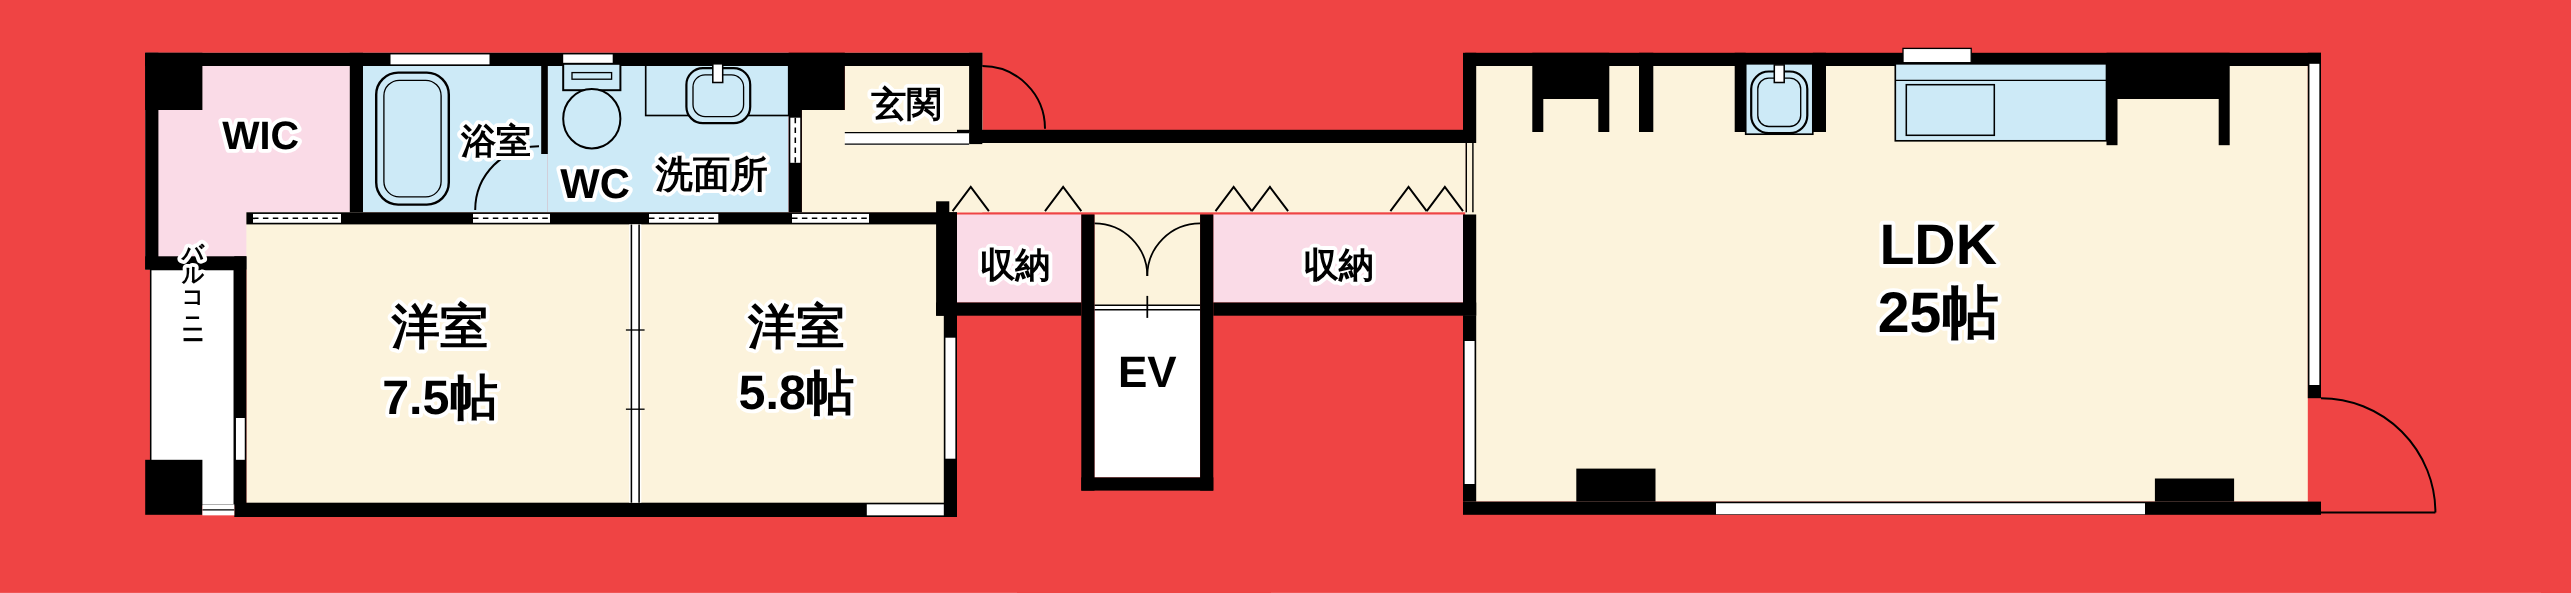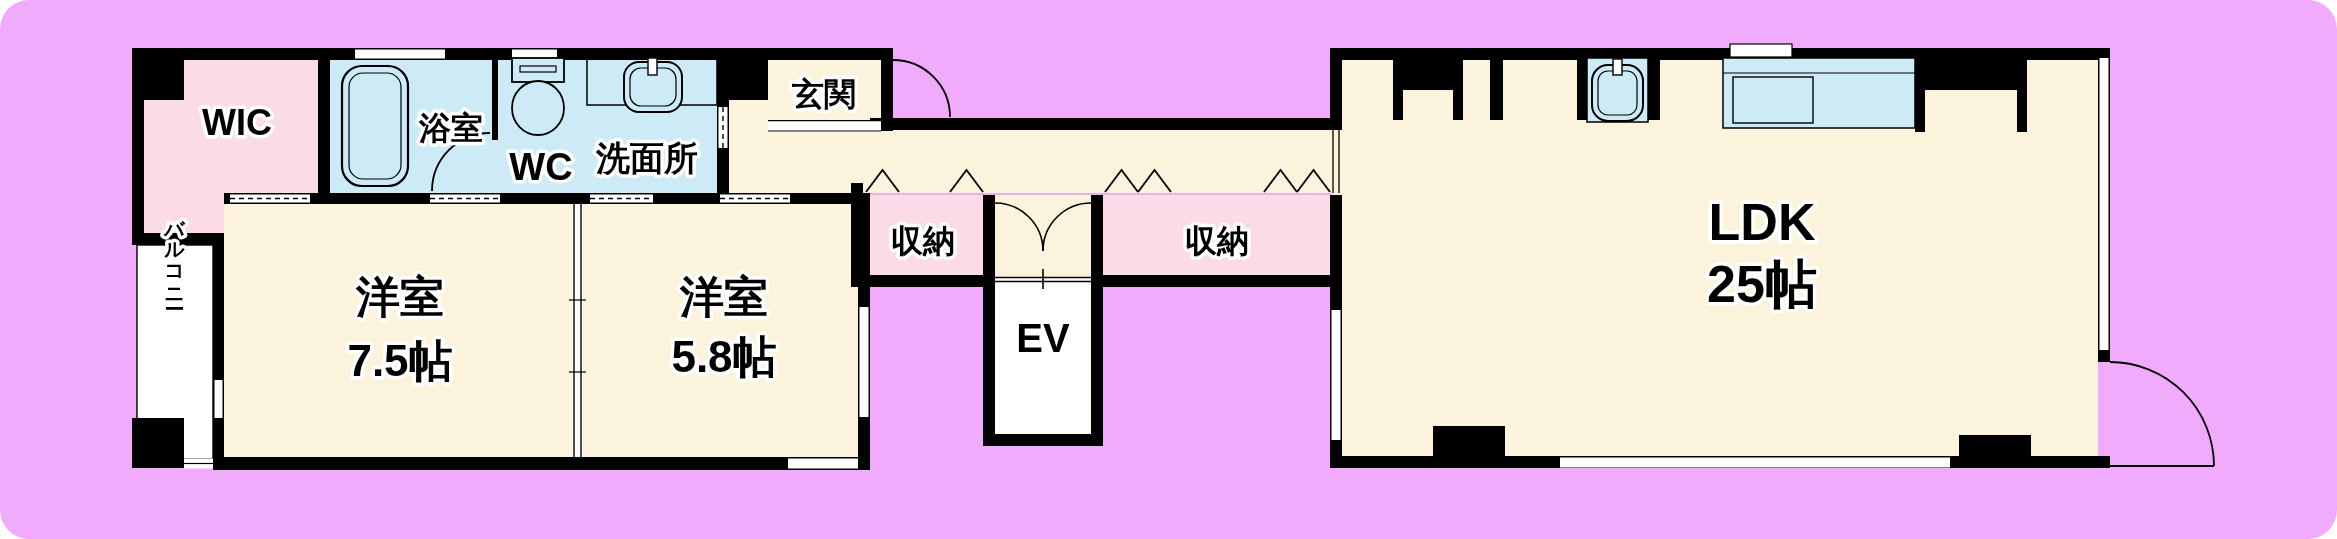--- a/index.html
+++ b/index.html
@@ -1,17 +1,17 @@
 <!DOCTYPE html>
 <html><head>
 <meta charset="utf-8">
 <style>
   html,body{margin:0;padding:0;background:#fff;}
-  #stage{position:relative;width:2337px;height:539px;background:#f0abfc;overflow:hidden;
-         font-family:"Liberation Sans","DejaVu Sans",sans-serif;border-radius:29px;}
+  #stage{position:relative;width:2337px;height:539px;background:#ef4444;overflow:hidden;
+         font-family:"Liberation Sans","DejaVu Sans",sans-serif;}
   svg{display:block;}
   text.rl{paint-order:stroke;stroke:#ffffff;stroke-width:7px;stroke-linejoin:round;
        fill:#000;font-weight:600;text-anchor:middle;
        font-family:"Liberation Sans","DejaVu Sans",sans-serif;}
   text.vert{writing-mode:vertical-rl;glyph-orientation-vertical:0;}
   .wall{fill:#000000;}
   .win{fill:#ffffff;}
   .thin{stroke:#000;fill:none;}
 </style>
 </head>

